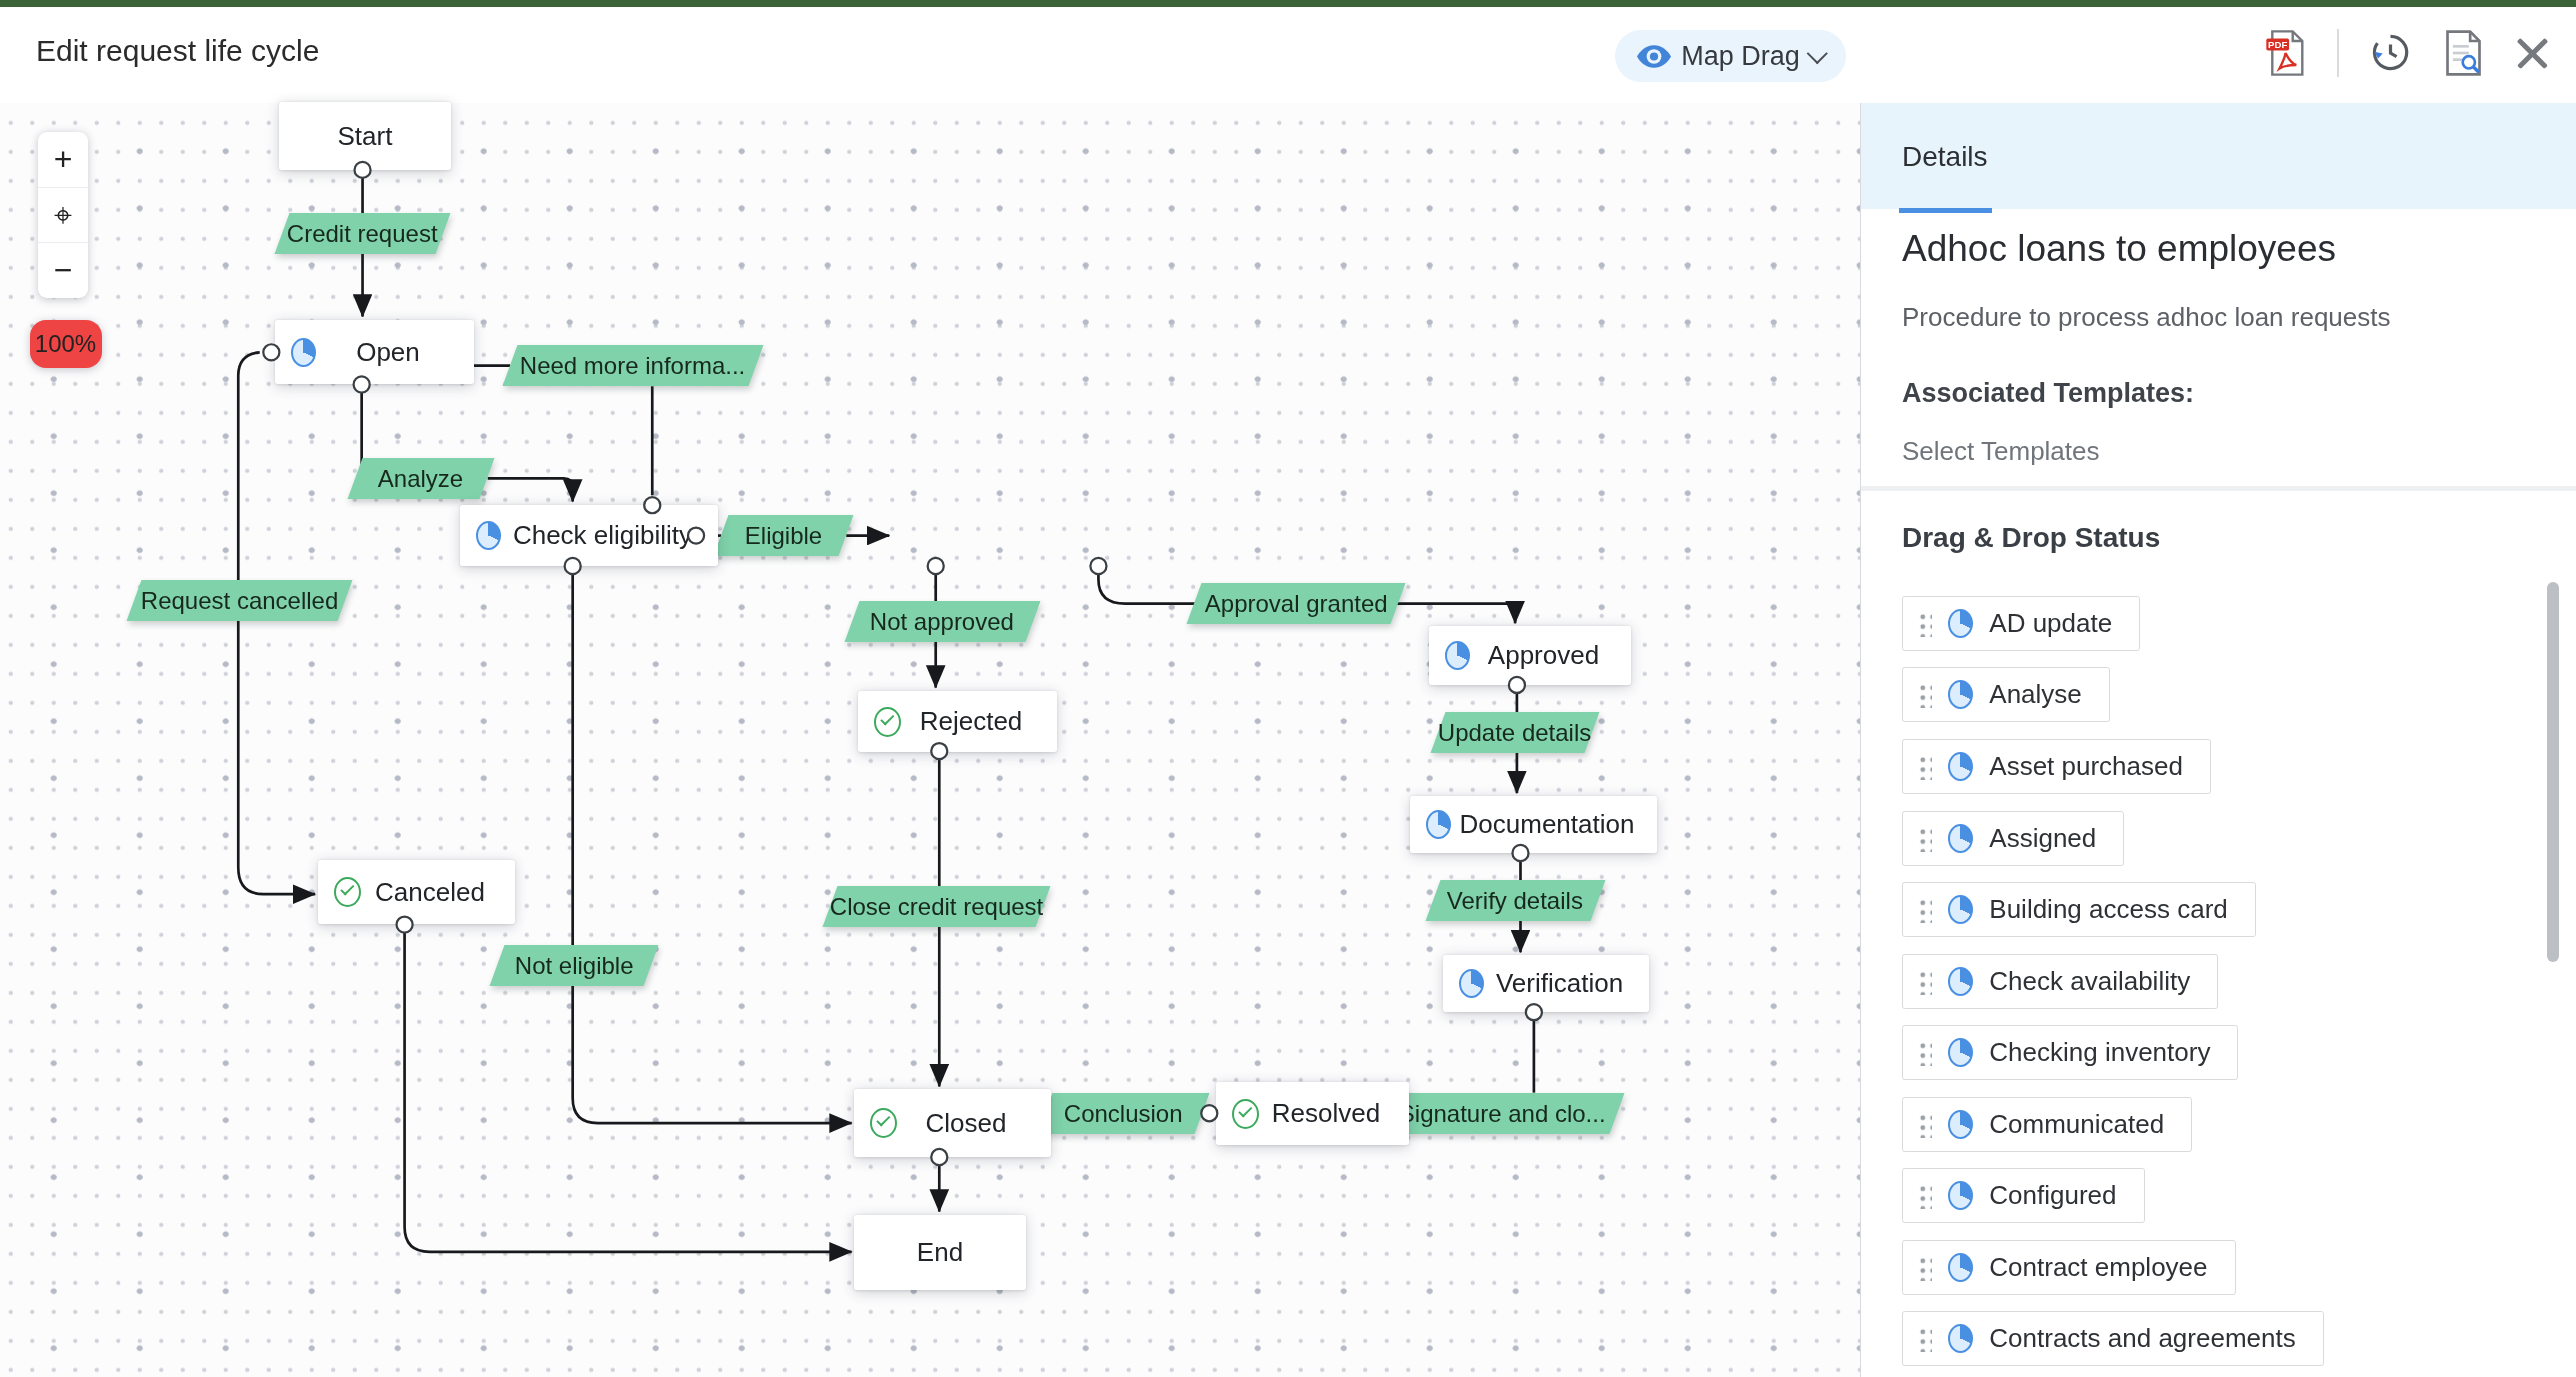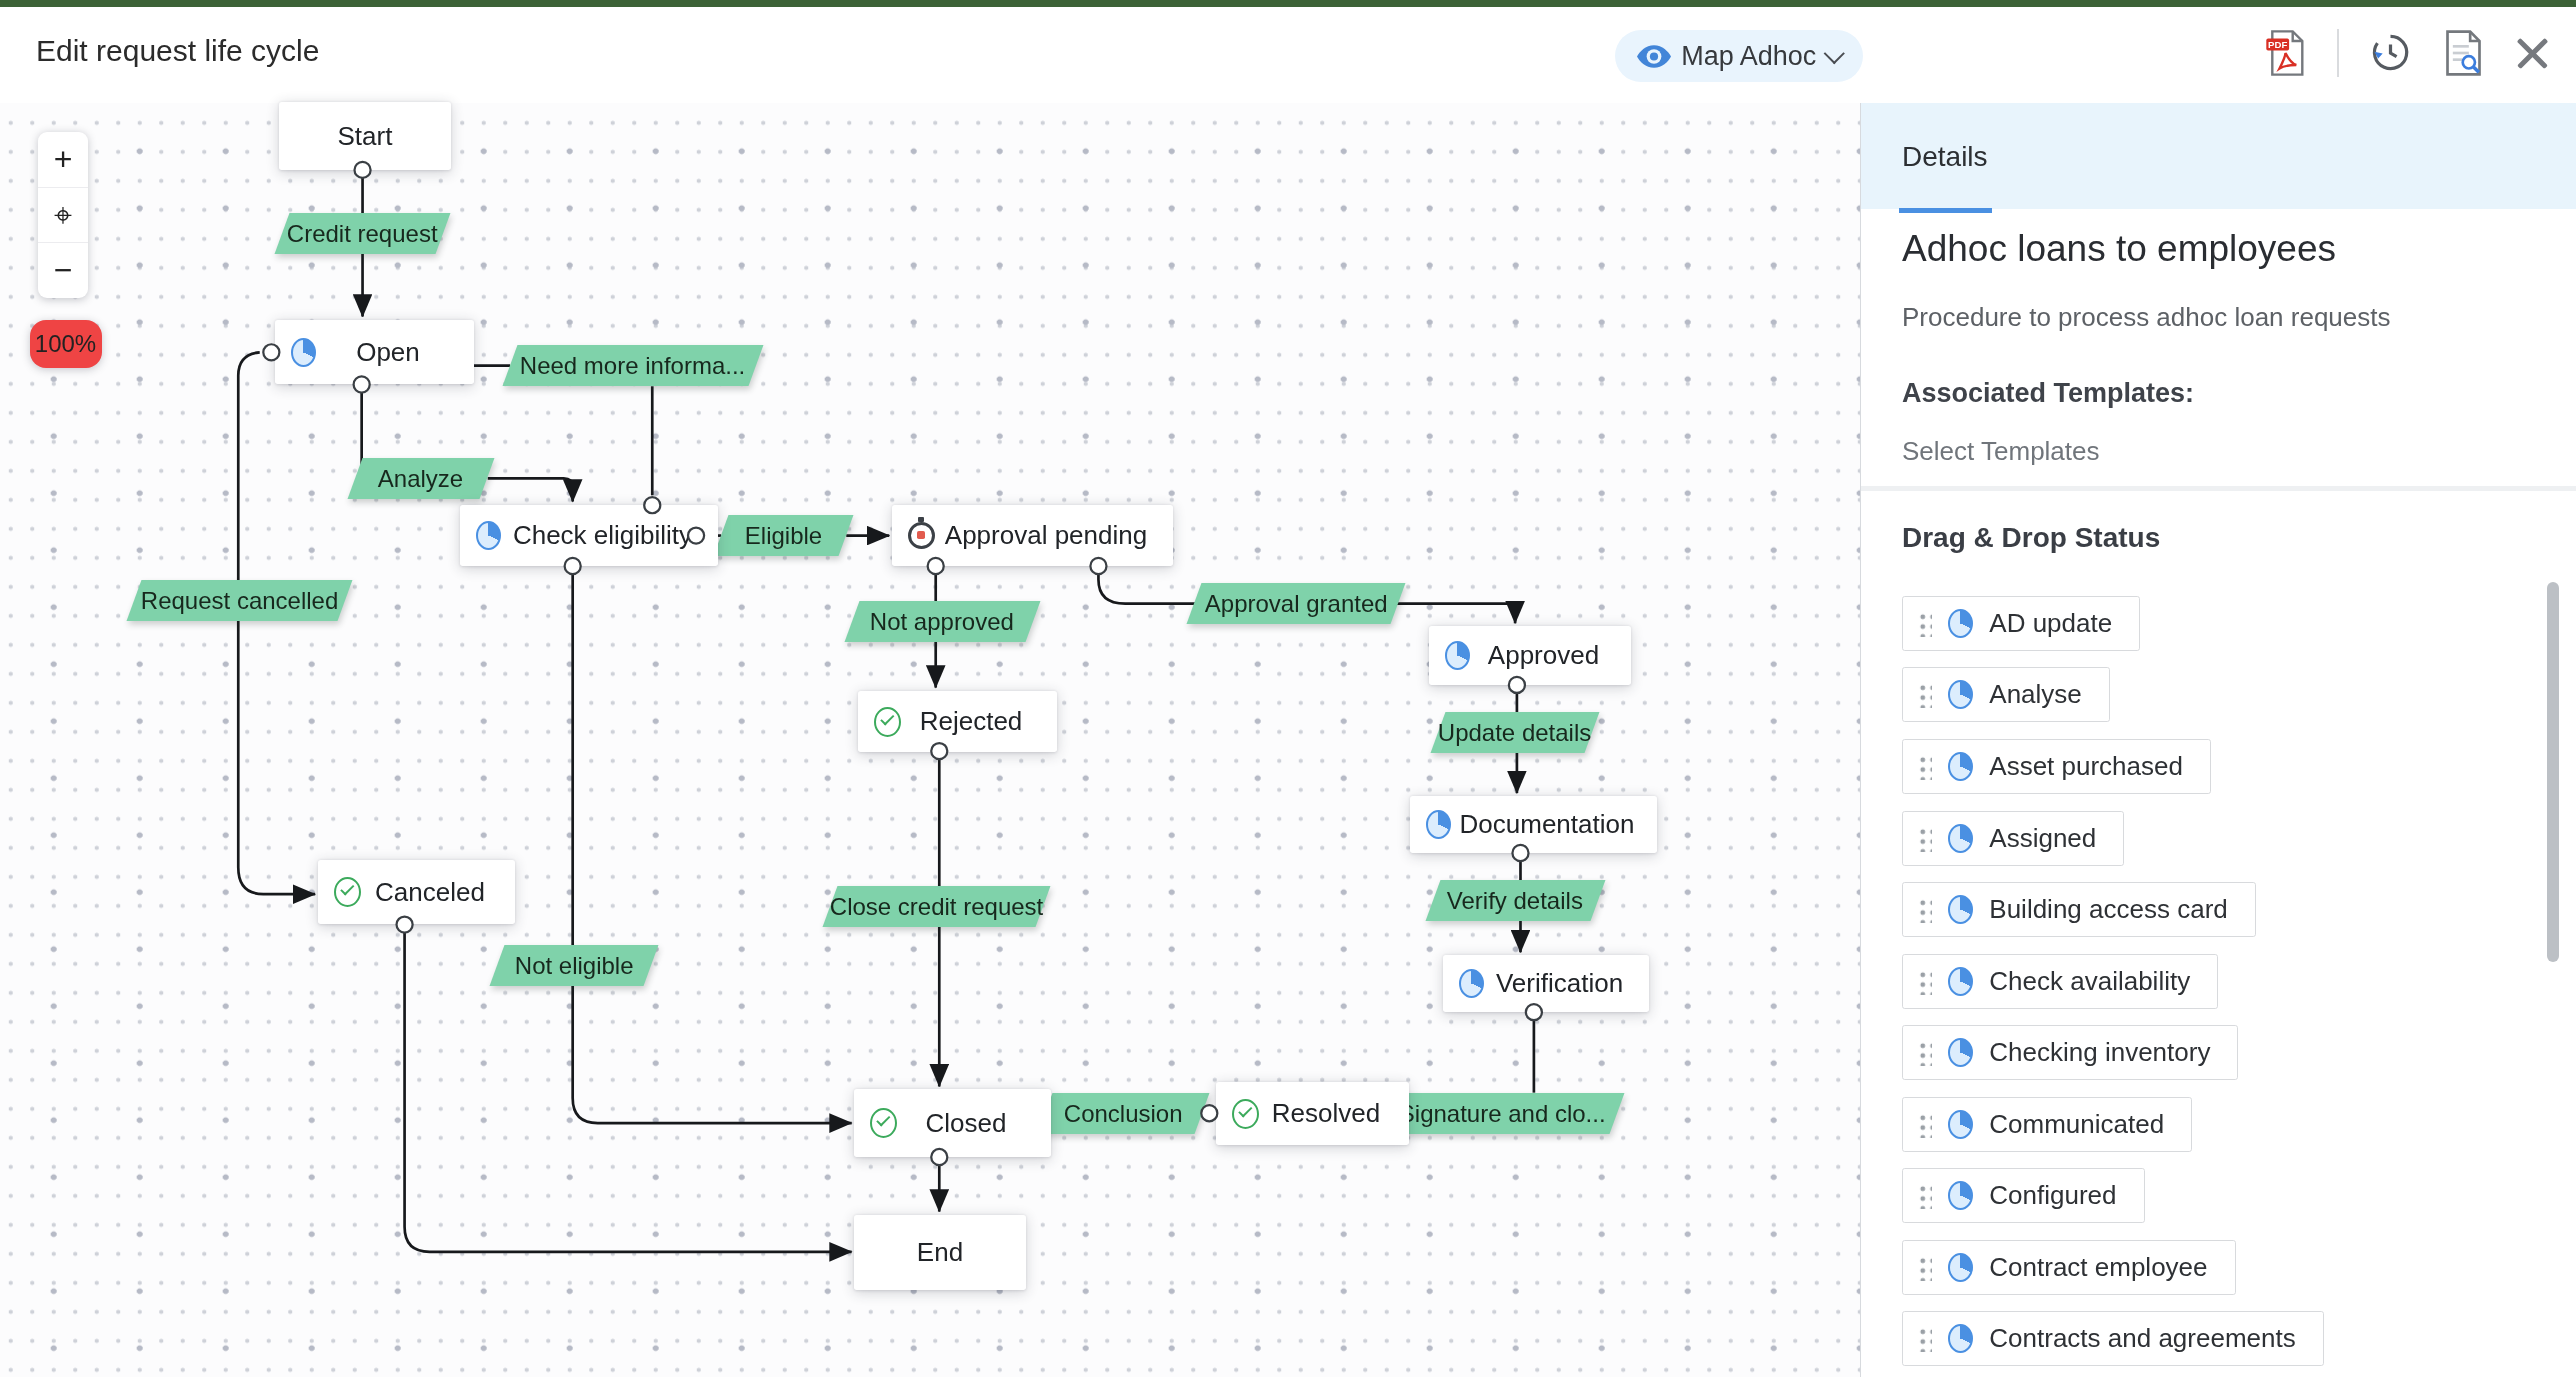--- a/index.html
+++ b/index.html
@@ -84,21 +84,21 @@
 
   <div class="header">
     <div class="header-title">Edit request life cycle</div>
 
     <div class="view-pill">
       <svg width="34" height="27" viewBox="0 0 24 16">
         <path d="M12 0C6.2 0 1.6 4.6 0 8c1.6 3.4 6.2 8 12 8s10.4-4.6 12-8C22.4 4.6 17.8 0 12 0z" fill="#4285d8"></path>
         <circle cx="12" cy="8" r="5.2" fill="#e9f4fd"></circle>
         <circle cx="12" cy="8" r="2.9" fill="#4285d8"></circle>
       </svg>
-      <span class="label">Map Adhoc</span>
+      <span class="label">Map Drag</span>
       <span class="chev"></span>
     </div>
 
     <div class="hicons">
       <div class="hicon">
         <svg width="41" height="48" viewBox="0 0 34 40">
           <path d="M6 2h17l8 8v28H6z" fill="#fff" stroke="#74787d" stroke-width="2"></path>
           <path d="M23 2v8h8" fill="none" stroke="#74787d" stroke-width="2"></path>
           <path d="M12 33c2-4 5-10 5-13 3 6 6 9 9 10-5 0-11 1-14 3z" fill="none" stroke="#d93025" stroke-width="2"></path>
           <rect x="1" y="8" width="19" height="10" rx="1.5" fill="#d93025"></rect>
@@ -205,24 +205,20 @@
     <span class="nlabel">Start</span>
     </div>
   <div class="node has-icon" style="left:275px;top:320px;width:172px;height:64px;">
     <span class="nicon pie-icon"></span>
     <span class="nlabel">Open</span>
     </div>
   <div class="node has-icon" style="left:460px;top:505px;width:231px;height:61px;">
     <span class="nicon pie-icon"></span>
     <span class="nlabel">Check eligibility</span>
     </div>
-  <div class="node has-icon" style="left:892px;top:505px;width:254px;height:61px;">
-    <span class="nicon stopwatch-icon"></span>
-    <span class="nlabel">Approval pending</span>
-    </div>
   <div class="node has-icon" style="left:1429px;top:626px;width:175px;height:59px;">
     <span class="nicon pie-icon"></span>
     <span class="nlabel">Approved</span>
     </div>
   <div class="node has-icon" style="left:858px;top:691px;width:172px;height:61px;">
     <span class="nicon check-icon"></span>
     <span class="nlabel">Rejected</span>
     </div>
   <div class="node has-icon" style="left:1410px;top:796px;width:220px;height:57px;">
     <span class="nicon pie-icon"></span>

